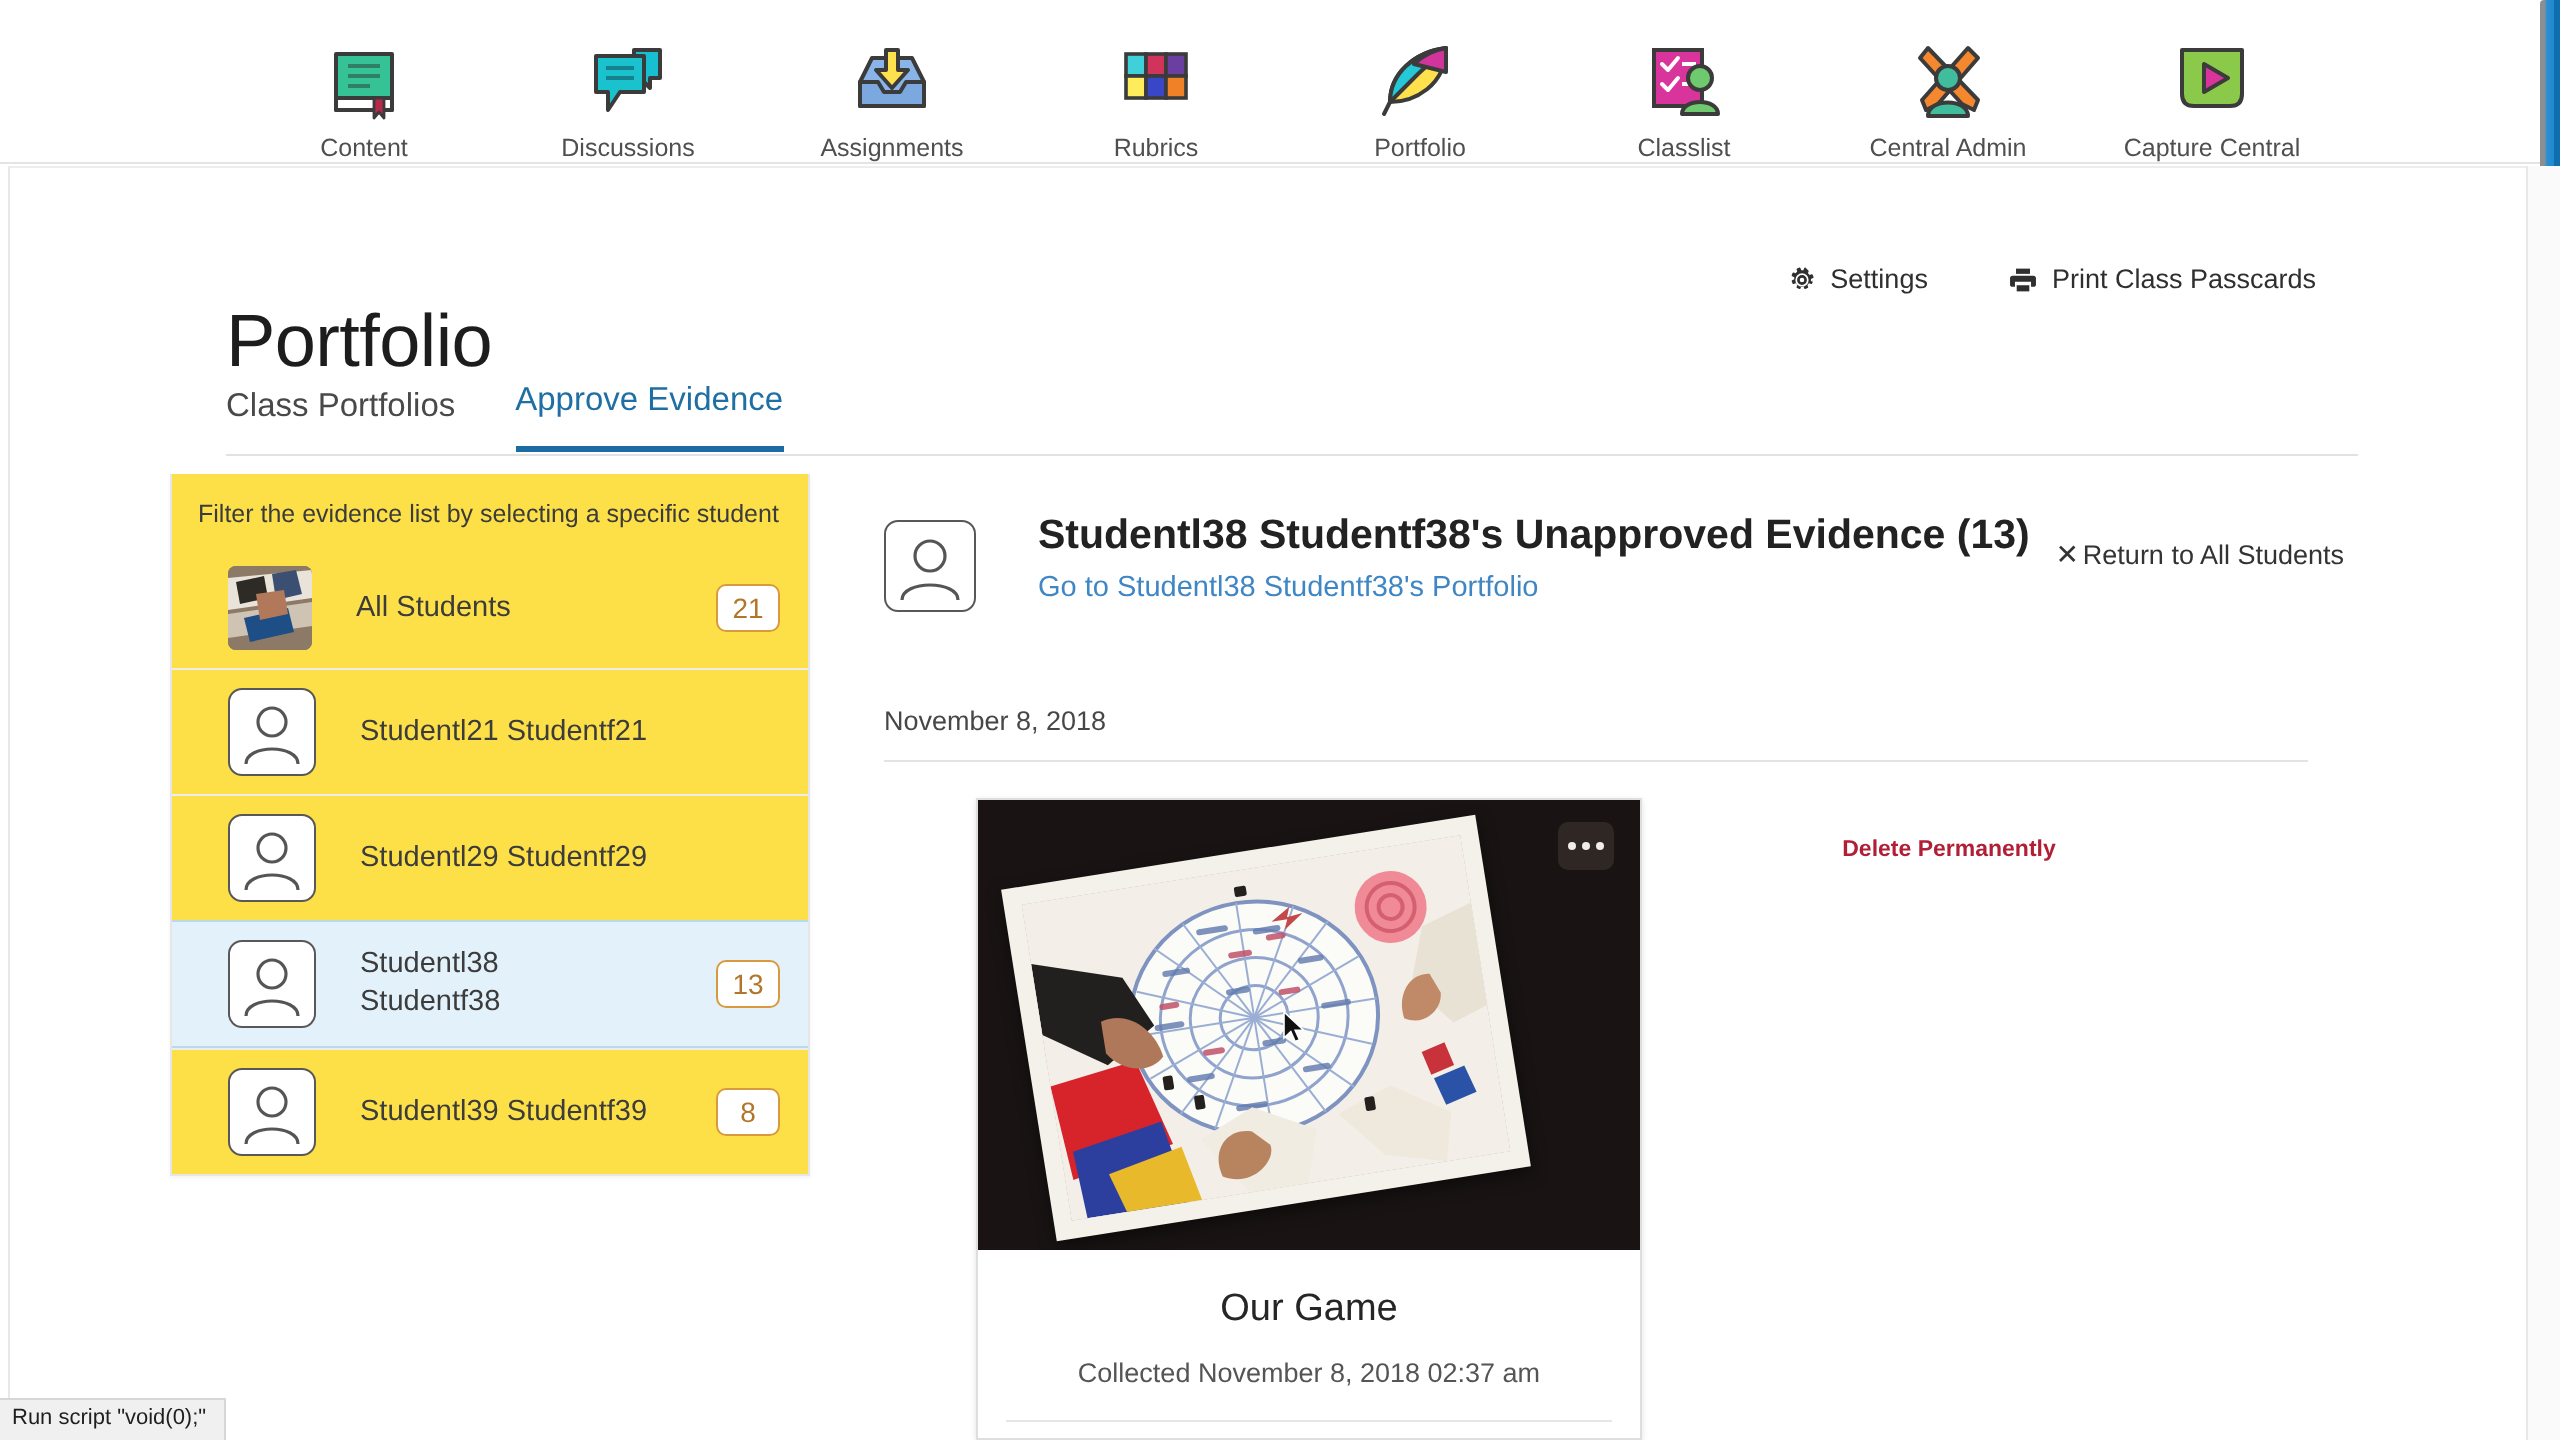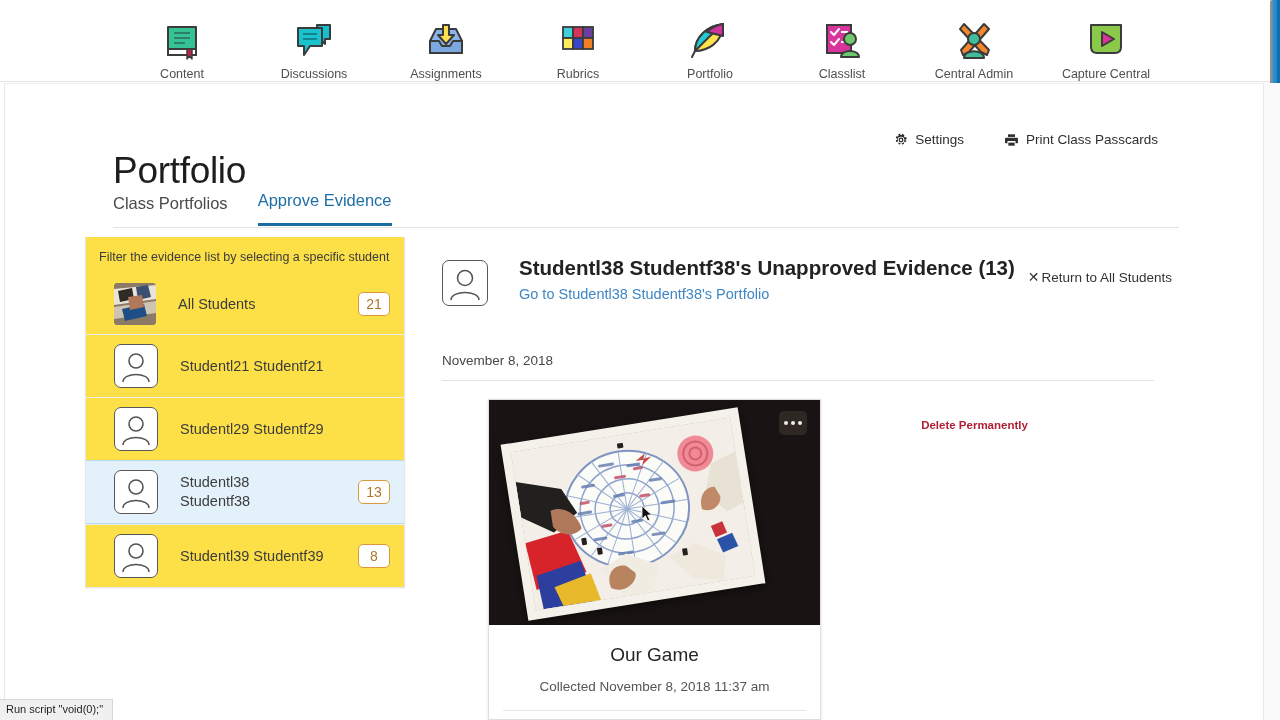--- a/index.html
+++ b/index.html
@@ -735,21 +735,21 @@
           </div>
         </div>
         <div class="dots-btn">
           <i></i>
           <i></i>
           <i></i>
         </div>
       </div>
       <div class="ev-caption">
         <div class="ev-name">Our Game</div>
-        <div class="ev-collected">Collected November 8, 2018 11:37 am</div>
+        <div class="ev-collected">Collected November 8, 2018 02:37 am</div>
       </div>
       <div class="ev-card-rule"></div>
       <div class="ev-card-tail"></div>
     </div>
 
     <div class="approve-col">
       <div class="delete-link">Delete Permanently</div>
     </div>
 
   </div>

